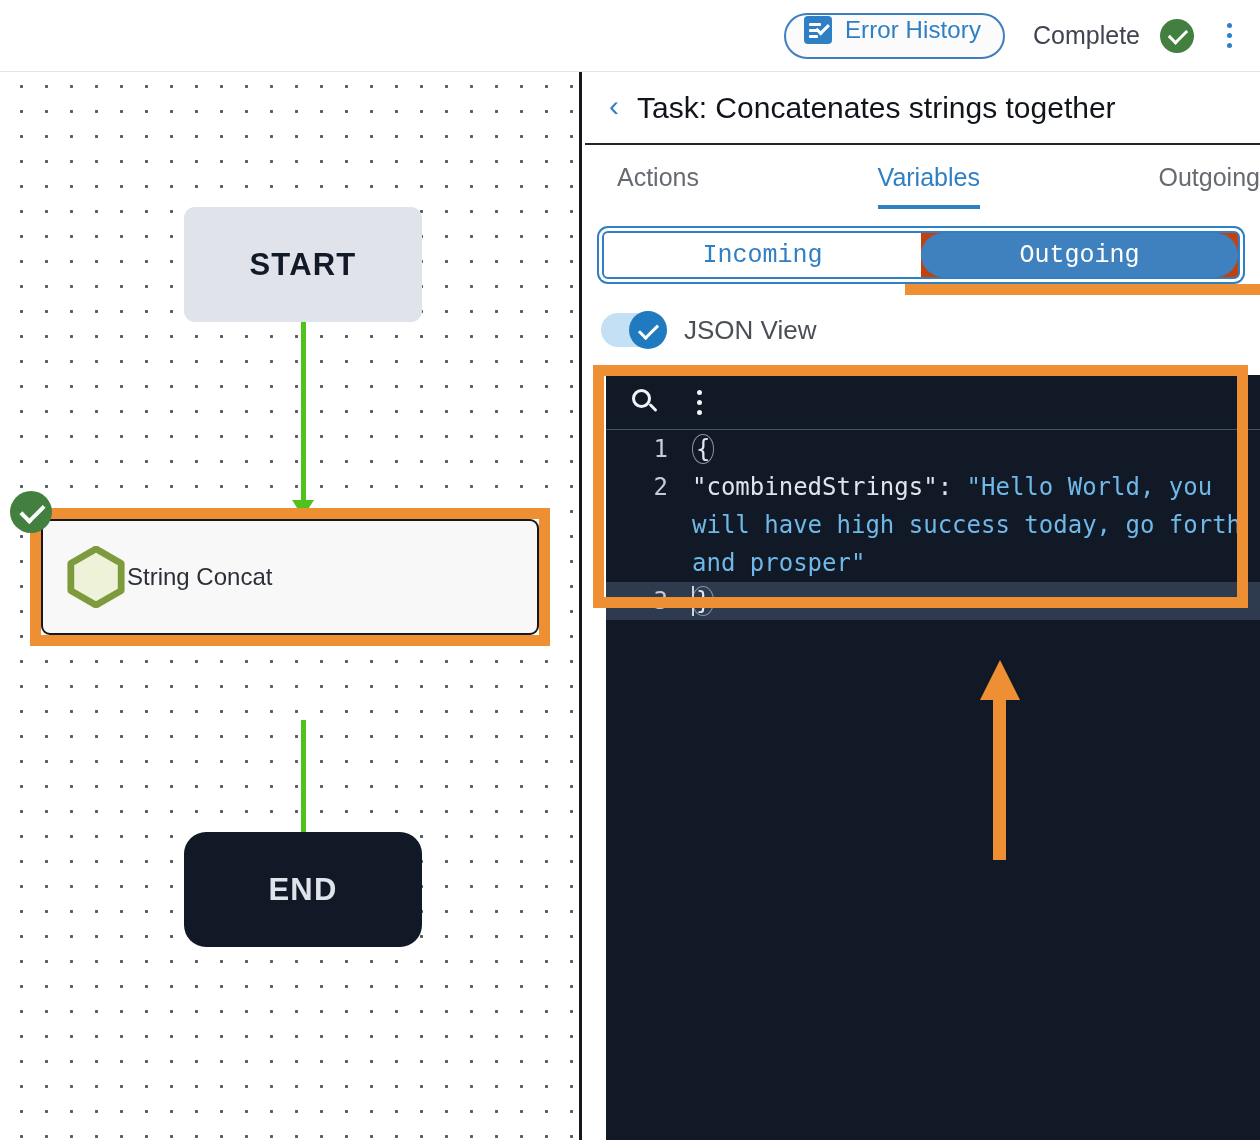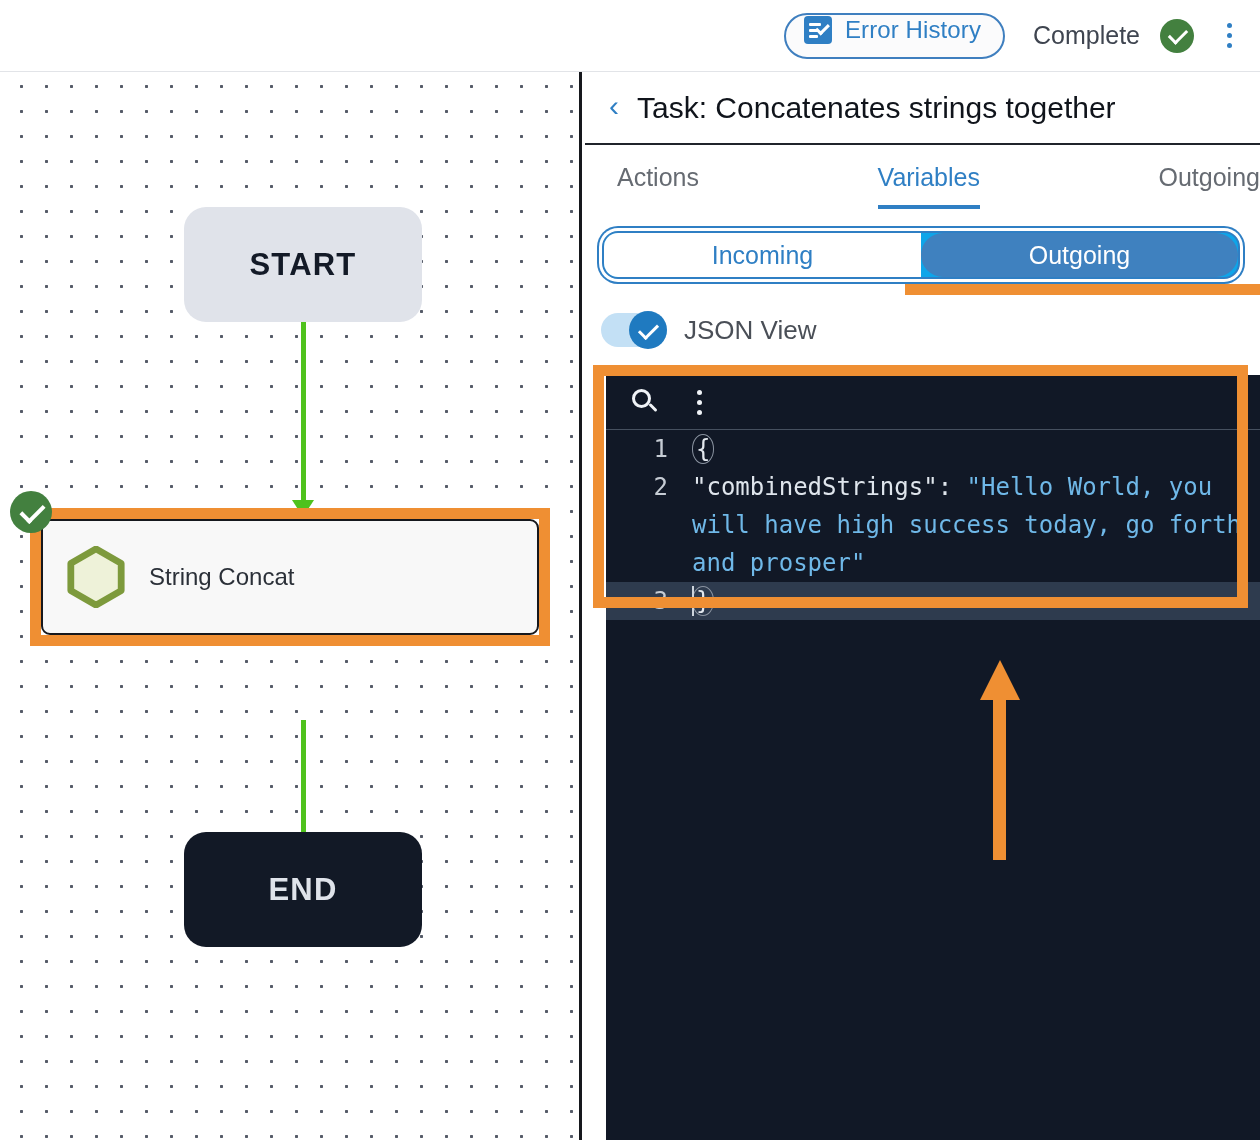--- a/index.html
+++ b/index.html
@@ -70,21 +70,21 @@
     background-size: 25px 25px;
     background-position: 9px 2px;
     border-right: 3px solid #16181d;
     overflow: hidden;
   }
   .flow-node {
     position: absolute; display: flex; align-items: center; justify-content: center;
   }
   #node-start {
     left: 184px; top: 135px; width: 238px; height: 115px;
-    background: #e0e3ea; border-radius: 22px; align-items: center;
+    background: #e0e3ea; border-radius: 11px; align-items: center;
   }
   #node-start .t { font-size: 31px; font-weight: bold; color: #131a27; letter-spacing: 1.2px; }
   #node-end {
     left: 184px; top: 760px; width: 238px; height: 115px;
     background: #121926; border-radius: 22px;
   }
   #node-end .t { font-size: 31px; font-weight: bold; color: #dfe3ea; letter-spacing: 1.2px; }
 
   
   .conn { position: absolute; width: 5px; background: #4fc21d; }
@@ -99,21 +99,21 @@
   #arrow2 { left: 292px; top: 800px; }
 
   
   #task-highlight {
     position: absolute; left: 30px; top: 436px; width: 520px; height: 138px;
     border: 11px solid #ef8f33; background: transparent;
   }
   #node-task {
     position: absolute; left: 41px; top: 447px; width: 498px; height: 116px;
     background: #f8f8f8; border: 2px solid #16181d; border-radius: 9px;
-    display: flex; align-items: center; padding-left: 22px; gap: 22px;
+    display: flex; align-items: center; padding-left: 22px; 
   }
   .hexagon { width: 62px; height: 62px; flex: 0 0 62px; }
   #node-task .txtwrap { display: flex; flex-direction: column; gap: 4px; }
   #node-task .title { font-size: 24px; color: #2b3038; }
   #node-task .subtitle { font-size: 22px; color: #20242b; font-style: italic; }
   #node-badge {
     position: absolute; left: 10px; top: 419px; width: 42px; height: 42px;
     border-radius: 50%; background: #43803f;
   }
   #node-badge::after {
@@ -148,22 +148,22 @@
   }
   .tab.active { color: #2f7fc4; border-bottom-color: #2f7fc4; }
   #tabs-rule {
     position: absolute; left: 20px; right: 34px; bottom: 0;
     height: 2px; background: #c9ccd1; z-index: -1;
   }
 
   
   #seg-wrap { position: relative; margin: 22px 20px 0 17px; }
   #segmented {
-    display: flex; height: 48px; border: 2px solid #2f7fc4; border-radius: 16px;
-    overflow: hidden; background: #0ea5e9; box-shadow: 0 0 0 3px #fff, 0 0 0 5px #2f7fc4;
+    display: flex; height: 48px; border: 2px solid #2f7fc4; border-radius: 6px;
+    overflow: hidden; background: #c2410c; box-shadow: 0 0 0 3px #fff, 0 0 0 5px #2f7fc4; font-family: Liberation Mono, monospace;
   }
   .seg {
     flex: 1; display: flex; align-items: center; justify-content: center;
     font-size: 25px; cursor: pointer;
   }
   .seg.off { color: #2f7fc4; background: #fff; }
   .seg.on  { color: #ffffff; background: #3f81bf; border-radius: 26px; }
   #seg-underline {
     position: absolute; left: 303px; right: -20px; bottom: -16px;
     height: 11px; background: #ef8f33;

